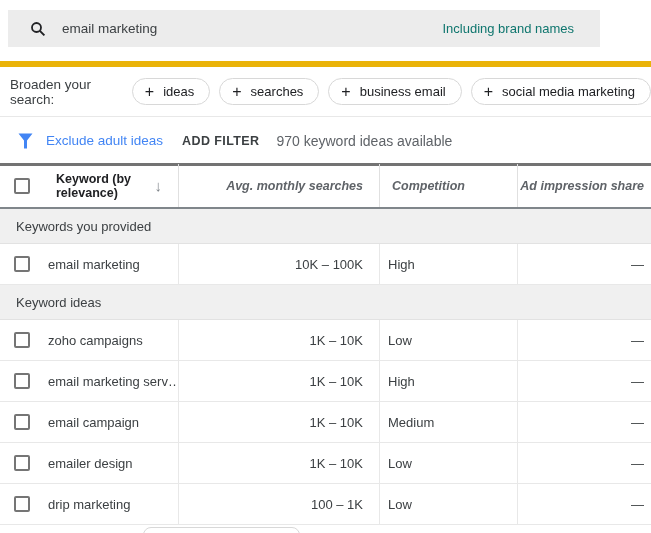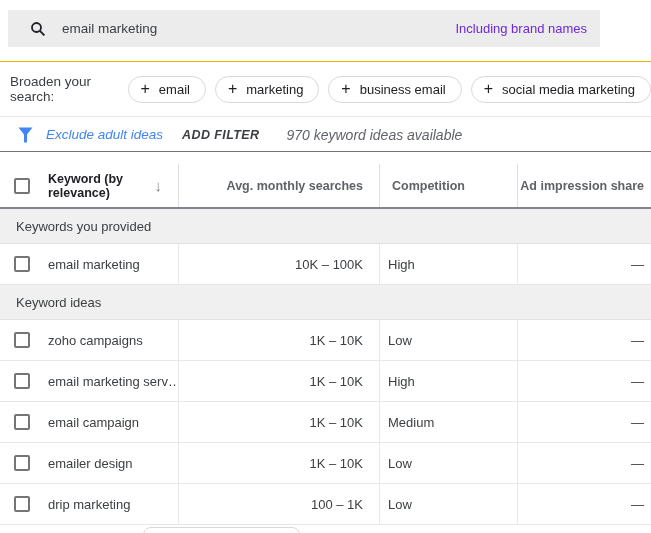--- a/index.html
+++ b/index.html
@@ -9,62 +9,62 @@
     background:#ffffff; position:relative; overflow:hidden; color:#3c4043;
   }
 
   
   .search-bar {
     position:absolute; left:8px; top:10px; width:592px; height:37px;
     background:#ececec; display:flex; align-items:center;
   }
   .search-icon { margin-left:21px; width:18px; height:18px; flex:0 0 auto; }
   .search-value { margin-left:15px; font-size:13.5px; color:#3c4043; }
-  .search-right { margin-left:auto; padding-right:13px; font-size:13px; color:#6d28d9; }
+  .search-right { margin-left:auto; padding-right:26px; font-size:13px; color:#0f766e; }
 
   
   .broaden-row {
     position:absolute; left:0; top:61px; width:651px; height:56px;
-    border-top:1px solid #eab308; border-bottom:1px solid #e8e8e8;
+    border-top:6px solid #eab308; border-bottom:1px solid #e8e8e8;
     display:flex; align-items:center;
   }
   .broaden-label { margin-left:10px; font-size:13.5px; color:#3c4043; }
   .chips { display:flex; align-items:center; gap:9px; margin-left:9px; }
   .chip {
     height:27px; border:1px solid #d8d8d8; border-radius:14px; background:#fff;
     display:flex; align-items:center; padding:0 15px 0 12px; cursor:pointer;
   }
   .chip .plus { font-size:16px; color:#202124; margin-right:9px; line-height:1; }
   .chip .chip-label { font-size:13px; color:#202124; white-space:nowrap; }
 
   
   .filter-row {
-    position:absolute; left:0; top:118px; width:651px; height:34px;
-    display:flex; align-items:center; border-bottom:1px solid #737373;font-style:italic;
+    position:absolute; left:0; top:118px; width:651px; height:48px;
+    display:flex; align-items:center; border-bottom:3px solid #737373;
   }
   .funnel-icon { margin-left:18px; width:15px; height:16px; flex:0 0 auto; }
   .exclude-link { margin-left:13px; font-size:13.5px; color:#4285f4; cursor:pointer; }
   .add-filter { margin-left:19px; font-size:12.5px; font-weight:700; letter-spacing:0.4px; color:#3c4043; cursor:pointer; }
-  .ideas-count { margin-left:27px; font-size:14px; color:#5f6368; }
+  .ideas-count { margin-left:17px; font-size:14px; color:#5f6368; }
 
   
   .table { position:absolute; left:0; top:164px; width:651px; }
   .header-row {
     display:grid; grid-template-columns:178px 201px 138px 134px;
     height:45px; border-bottom:2px solid #80868b;
   }
   .hcell { display:flex; align-items:center; }
   .hcell.c2,.hcell.c3,.hcell.c4 { border-left:1px solid #e0e0e0; }
   .hcell.c1 { padding-left:14px; }
   .hcell.c2 { justify-content:flex-end; padding-right:16px; }
   .hcell.c3 { padding-left:12px; }
   .hcell.c4 { justify-content:flex-end; padding-right:7px; }
-  .hlabel { font-size:12.5px; font-weight:700; color:#5f6368; }
+  .hlabel { font-size:12.5px; font-weight:700; color:#5f6368;font-style:italic; }
   .kw-hlabel {
-    margin-left:18px; width:80px; font-size:12.5px; font-weight:700;
+    margin-left:26px; width:80px; font-size:12.5px; font-weight:700;
     color:#202124; line-height:14px;
   }
   .sort-arrow { margin-left:auto; margin-right:16px; color:#80868b; font-size:15px; cursor:pointer; }
 
   .checkbox {
     width:16px; height:16px; border:2px solid #757575; border-radius:2px;
     background:#fff; flex:0 0 auto; cursor:pointer;
   }
 
   .section-row {
@@ -101,25 +101,25 @@
   </svg>
   <span class="search-value">email marketing</span>
   <span class="search-right">Including brand names</span>
 </div>
 
 <div class="broaden-row">
   <span class="broaden-label">Broaden your search:</span>
   <div class="chips">
     <div class="chip">
       <span class="plus">+</span>
-      <span class="chip-label">email</span>
-    </div>
-    <div class="chip">
-      <span class="plus">+</span>
-      <span class="chip-label">marketing</span>
+      <span class="chip-label">ideas</span>
+    </div>
+    <div class="chip">
+      <span class="plus">+</span>
+      <span class="chip-label">searches</span>
     </div>
     <div class="chip">
       <span class="plus">+</span>
       <span class="chip-label">business email</span>
     </div>
     <div class="chip">
       <span class="plus">+</span>
       <span class="chip-label">social media marketing</span>
     </div>
   </div>

